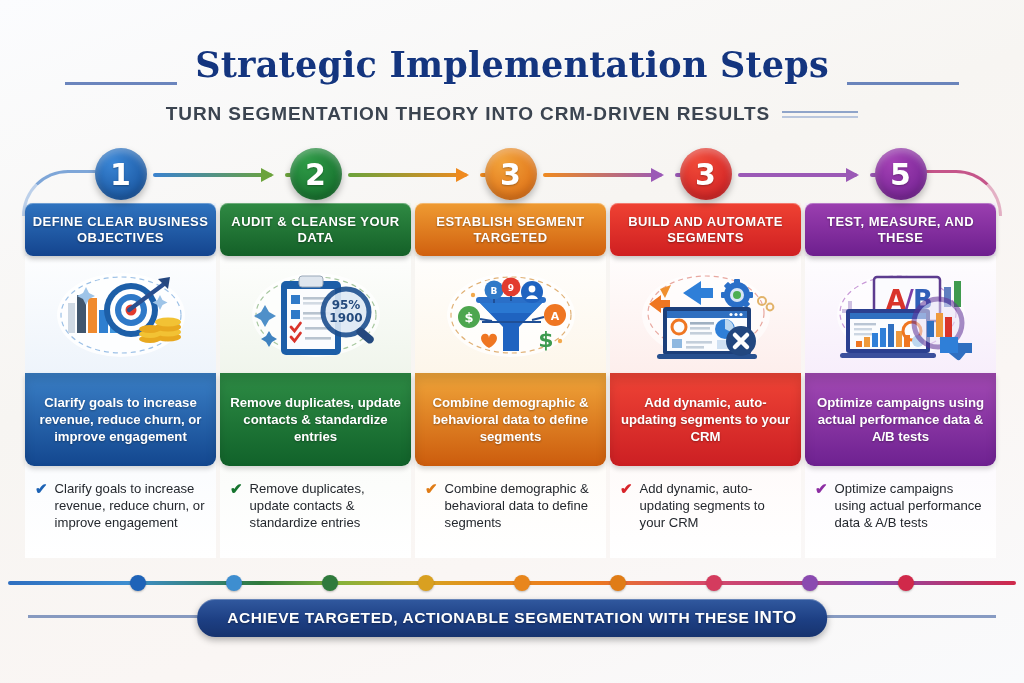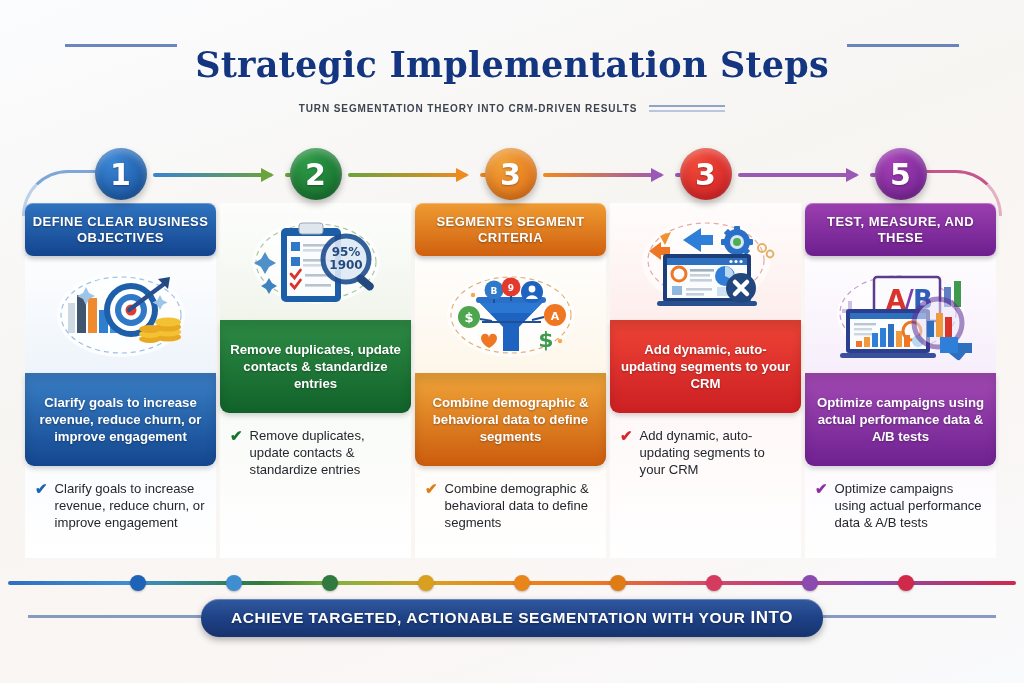--- a/index.html
+++ b/index.html
@@ -7,35 +7,35 @@
   body {
     font-family: "Liberation Sans", sans-serif;
     background: linear-gradient(160deg, #fbfcfe 0%, #f7f5f2 40%, #faf6f4 70%, #f9fafc 100%);
     position: relative;
   }
   #stage { position: absolute; inset: 0; }
 
   
   .title-row {
     position: absolute; top: 44px; left: 0; width: 1024px;
-    display: flex; align-items: flex-start; justify-content: center; gap: 18px;
+    display: flex; align-items: flex-end; justify-content: center; gap: 18px;
   }
   .title-rule { height: 3px; width: 112px; background: #3b5ea8; opacity: .75; }
   .main-title {
     font-family: "DejaVu Serif", serif;
     font-size: 35px; font-weight: 700; letter-spacing: .2px;
     color: #14357f; white-space: nowrap;
     text-shadow: 0 1px 0 rgba(255,255,255,.8);
   }
   .subtitle-row {
     position: absolute; top: 103px; left: 0; width: 1024px;
     display: flex; align-items: center; justify-content: center; gap: 12px;
   }
   .subtitle {
-    font-size: 10px; font-weight: 700; letter-spacing: .9px;
+    font-size: 19px; font-weight: 700; letter-spacing: .9px;
     color: #3b4450; white-space: nowrap;
   }
   .sub-rule { width: 76px; display: flex; flex-direction: column; gap: 3px; }
   .sub-rule i { display: block; height: 2px; background: #8fa4c9; }
   .sub-rule i:nth-child(2) { background: #b9c6dd; }
 
   
   .circles { position: absolute; top: 148px; left: 0; width: 1024px; height: 62px; }
   .circle {
     position: absolute; top: 0; width: 52px; height: 52px; border-radius: 50%;
@@ -219,20 +219,23 @@
     </div>
     <div class="col-body" style="background:linear-gradient(180deg,#3a7fc6 0%, #13478f 100%)">
       <span>Clarify goals to increase revenue, reduce churn, or improve engagement</span>
     </div>
     <div class="col-list">
       <span class="check" style="color:#1d63b5">✔</span>
       <p>Clarify goals to increase revenue, reduce churn, or improve engagement</p>
     </div>
       </div>
       <div class="col" style="background: linear-gradient(rgb(240, 245, 236) 0%, rgb(255, 255, 255) 100%);">
+    <div class="col-head" style="background:linear-gradient(180deg,#2f8a43 0%, #146028 100%)">
+      <span>AUDIT &amp; CLEANSE YOUR DATA</span>
+    </div>
     <div class="illus" style="background:linear-gradient(180deg, rgba(255,255,255,.85) 0%, #f0f5ec 100%)">
       <svg width="150" height="100" viewBox="0 0 150 100">
       <ellipse cx="75" cy="50" rx="64" ry="42" fill="#fff" opacity=".7"></ellipse>
       <ellipse cx="75" cy="50" rx="60" ry="38" fill="none" stroke="#a7c79f" stroke-width="1.2" stroke-dasharray="5 4"></ellipse>
       <rect x="40" y="16" width="60" height="74" rx="5" fill="#1c5ea8"></rect>
       <rect x="46" y="24" width="48" height="60" fill="#fbfcfe"></rect>
       <rect x="58" y="11" width="24" height="11" rx="3" fill="#dfe6ee" stroke="#9aa8b8"></rect>
       <rect x="50" y="30" width="9" height="9" fill="#2f79c8"></rect>
             <rect x="62" y="32" width="28" height="2.6" fill="#b8c3cf"></rect>
             <rect x="62" y="37" width="22" height="2.6" fill="#d2dae3"></rect>
@@ -254,21 +257,21 @@
     <div class="col-body" style="background:linear-gradient(180deg,#2e8c45 0%, #11622a 100%)">
       <span>Remove duplicates, update contacts &amp; standardize entries</span>
     </div>
     <div class="col-list">
       <span class="check" style="color:#16742e">✔</span>
       <p>Remove duplicates, update contacts &amp; standardize entries</p>
     </div>
       </div>
       <div class="col" style="background: linear-gradient(rgb(253, 246, 234) 0%, rgb(255, 255, 255) 100%);">
     <div class="col-head" style="background:linear-gradient(180deg,#ef9b32 0%, #d0600f 100%)">
-      <span>SEGMENTS SEGMENT CRITERIA</span>
+      <span>ESTABLISH SEGMENT TARGETED</span>
     </div>
     <div class="illus" style="background:linear-gradient(180deg, rgba(255,255,255,.85) 0%, #fdf6ea 100%)">
       <svg width="150" height="100" viewBox="0 0 150 100">
       <ellipse cx="75" cy="50" rx="64" ry="42" fill="#fff" opacity=".75"></ellipse>
       <ellipse cx="75" cy="50" rx="60" ry="38" fill="none" stroke="#e0b176" stroke-width="1.2" stroke-dasharray="5 4"></ellipse>
       <path d="M42 36 H108 L83 62 V86 H67 V62 Z" fill="#1f63c0"></path>
       <path d="M42 36 H108 L96 48 H54 Z" fill="#2f7fd8" opacity=".75"></path>
       <rect x="40" y="32" width="70" height="6" rx="3" fill="#2a6fc8"></rect>
       <line x1="46" y1="57" x2="105" y2="57" stroke="#1f4f96" stroke-width="2"></line>
       <circle cx="58" cy="25" r="9.5" fill="#2f79c8"></circle>
@@ -294,20 +297,23 @@
     </div>
     <div class="col-body" style="background:linear-gradient(180deg,#f0a53a 0%, #cc5c0d 100%)">
       <span>Combine demographic &amp; behavioral data to define segments</span>
     </div>
     <div class="col-list">
       <span class="check" style="color:#e07c16">✔</span>
       <p>Combine demographic &amp; behavioral data to define segments</p>
     </div>
       </div>
       <div class="col" style="background: linear-gradient(rgb(253, 238, 236) 0%, rgb(255, 255, 255) 100%);">
+    <div class="col-head" style="background:linear-gradient(180deg,#ef4233 0%, #cf1f21 100%)">
+      <span>BUILD AND AUTOMATE SEGMENTS</span>
+    </div>
     <div class="illus" style="background:linear-gradient(180deg, rgba(255,255,255,.85) 0%, #fdeeec 100%)">
       <svg width="150" height="100" viewBox="0 0 150 100">
       <ellipse cx="75" cy="50" rx="64" ry="42" fill="#fff" opacity=".6"></ellipse>
       <ellipse cx="75" cy="48" rx="58" ry="37" fill="none" stroke="#e8a8a0" stroke-width="1.2" stroke-dasharray="5 4"></ellipse>
       <path d="M52 28 l18 -12 0 7 h12 v10 h-12 v7z" fill="#2f7fd8"></path>
       <path d="M30 30 l-12 9 12 9 0 -5 h9 v-8 h-9z" fill="#ef7622"></path>
       <path d="M40 20 l-11 4 5 9z" fill="#f0902f"></path>
       <g transform="translate(92,16)">
         <circle cx="14" cy="14" r="13" fill="#2a6fc8"></circle>
         <circle cx="14" cy="14" r="7" fill="#d8e6f5"></circle>
@@ -411,15 +417,15 @@
       <div class="tl-dot" style="left: 418px; background: rgb(217, 160, 32);"></div>
       <div class="tl-dot" style="left: 514px; background: rgb(232, 134, 28);"></div>
       <div class="tl-dot" style="left: 610px; background: rgb(224, 124, 22);"></div>
       <div class="tl-dot" style="left: 706px; background: rgb(212, 59, 94);"></div>
       <div class="tl-dot" style="left: 802px; background: rgb(138, 74, 176);"></div>
       <div class="tl-dot" style="left: 898px; background: rgb(208, 41, 74);"></div>
     </div>
 
   <div class="foot-rule"></div>
   <div class="footer-pill">
-    <span>ACHIEVE TARGETED, ACTIONABLE SEGMENTATION WITH YOUR </span><b>INTO</b>
+    <span>ACHIEVE TARGETED, ACTIONABLE SEGMENTATION WITH THESE </span><b>INTO</b>
   </div>
 </div>
 
 </body></html>

